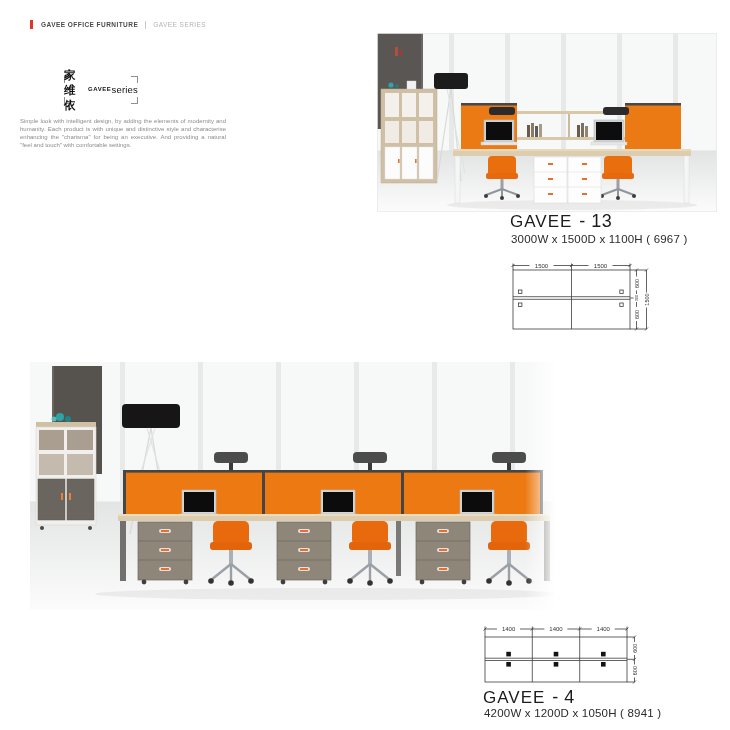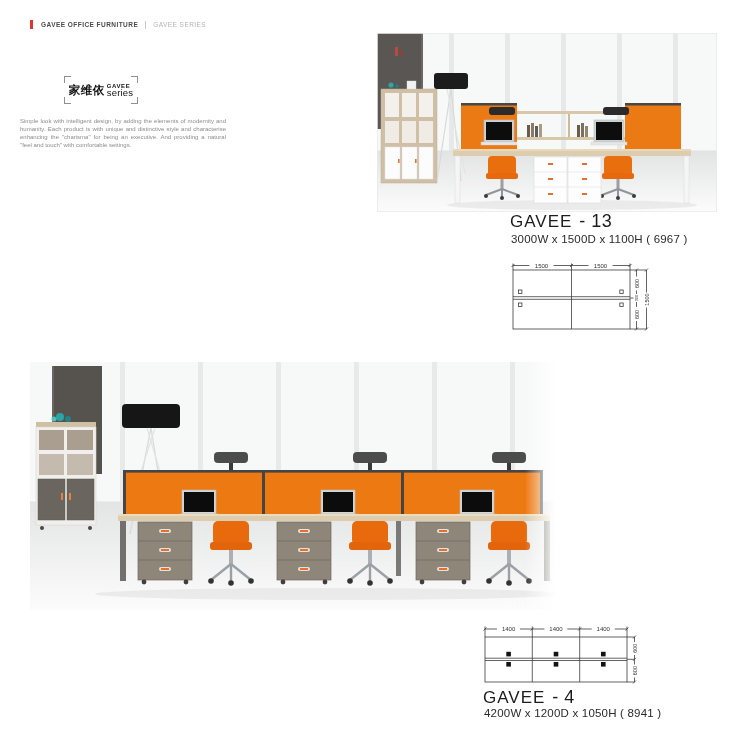--- a/index.html
+++ b/index.html
@@ -15,21 +15,21 @@
 
   
   .logo{position:absolute;left:25px;top:76px;width:74px;height:28px;margin-left:39px;}
   .corner{position:absolute;width:6px;height:6px;border:0 solid #8f8f8f;}
   .c-tl{left:0;top:0;border-left-width:1px;border-top-width:1px;}
   .c-tr{right:0;top:0;border-right-width:1px;border-top-width:1px;}
   .c-bl{left:0;bottom:0;border-left-width:1px;border-bottom-width:1px;}
   .c-br{right:0;bottom:0;border-right-width:1px;border-bottom-width:1px;}
   .logo-inner{position:absolute;inset:0;display:flex;align-items:center;justify-content:center;gap:2px;}
   .logo-cn{font-size:11.5px;font-weight:bold;color:#0f0f0f;letter-spacing:.5px;}
-  .logo-en{display:flex;flex-direction:column;line-height:1;color:#0f0f0f;}
+  .logo-en{display:flex;flex-direction:row;line-height:1;color:#0f0f0f;}
   .logo-en-top{font-size:6px;font-weight:bold;letter-spacing:.6px;}
   .logo-en-bottom{font-size:9.5px;margin-top:-1px;letter-spacing:.2px;}
 
   
   .intro{position:absolute;left:20px;top:111px;width:206px;font-size:6px;line-height:8px;color:#8c8c8c;text-align:justify;}
 
   
   .photo-top{position:absolute;left:377px;top:33px;width:340px;height:179px;}
   .photo-bottom{position:absolute;left:30px;top:362px;width:526px;height:248px;}
 

